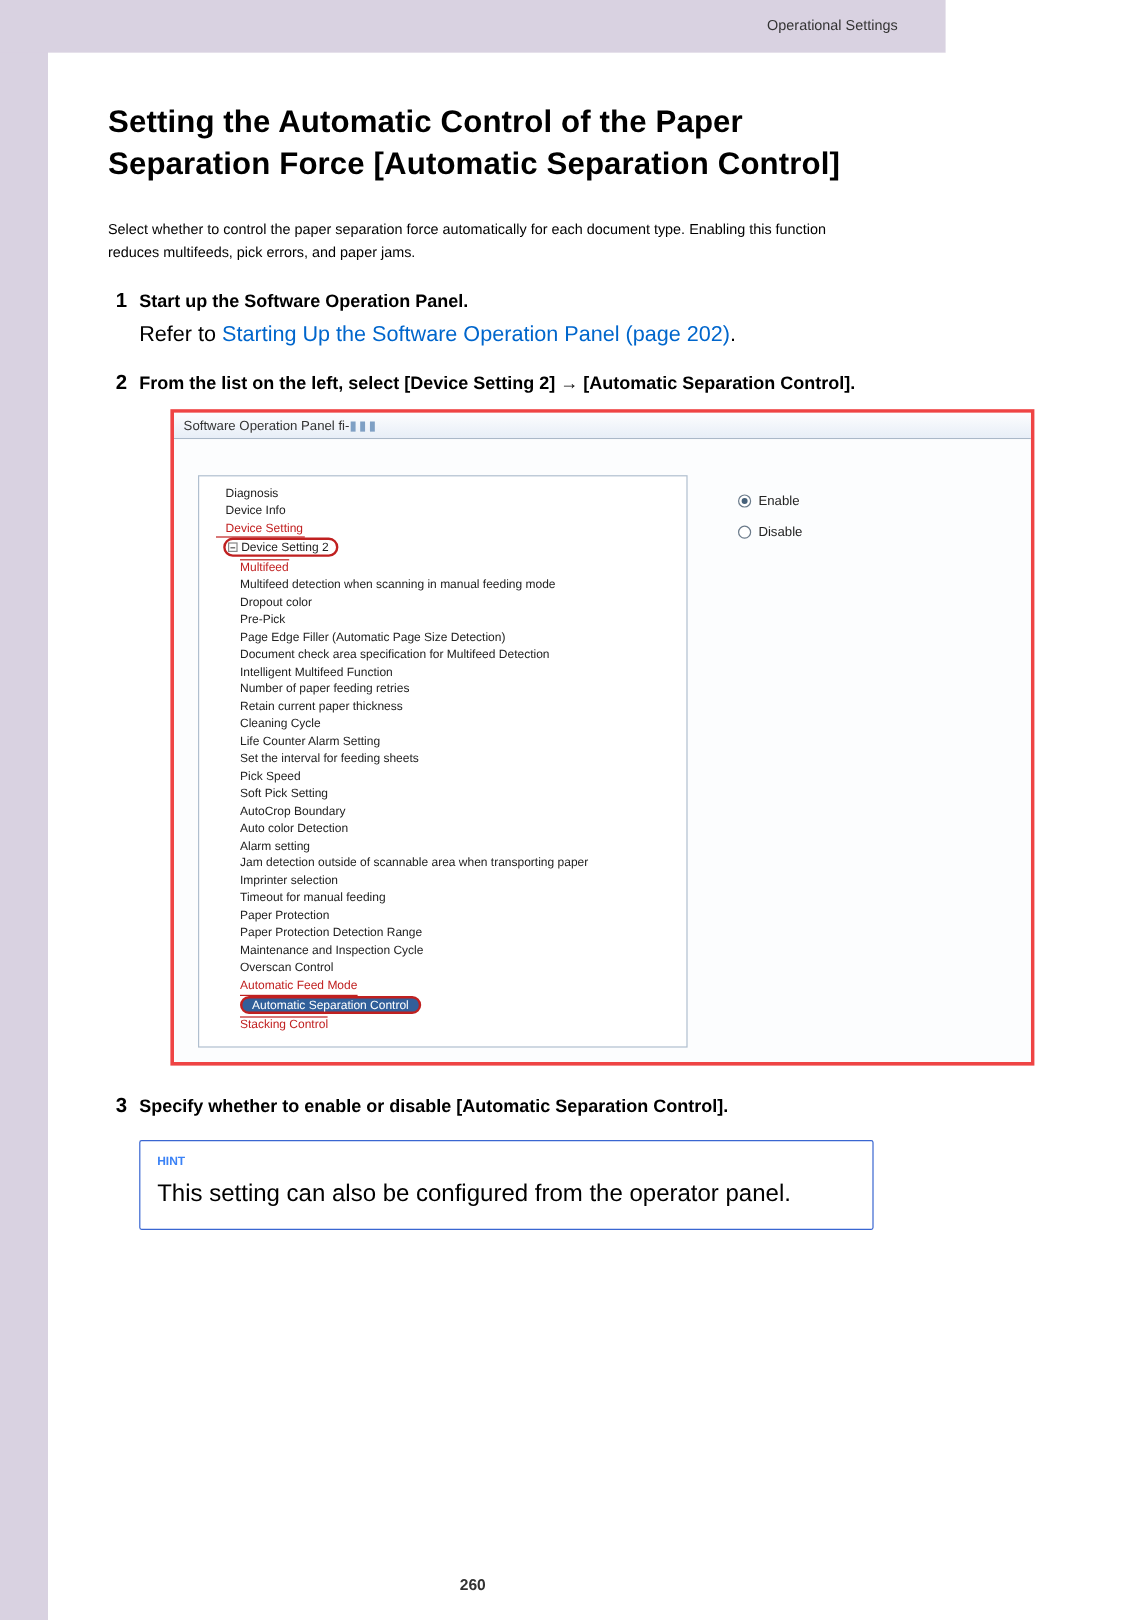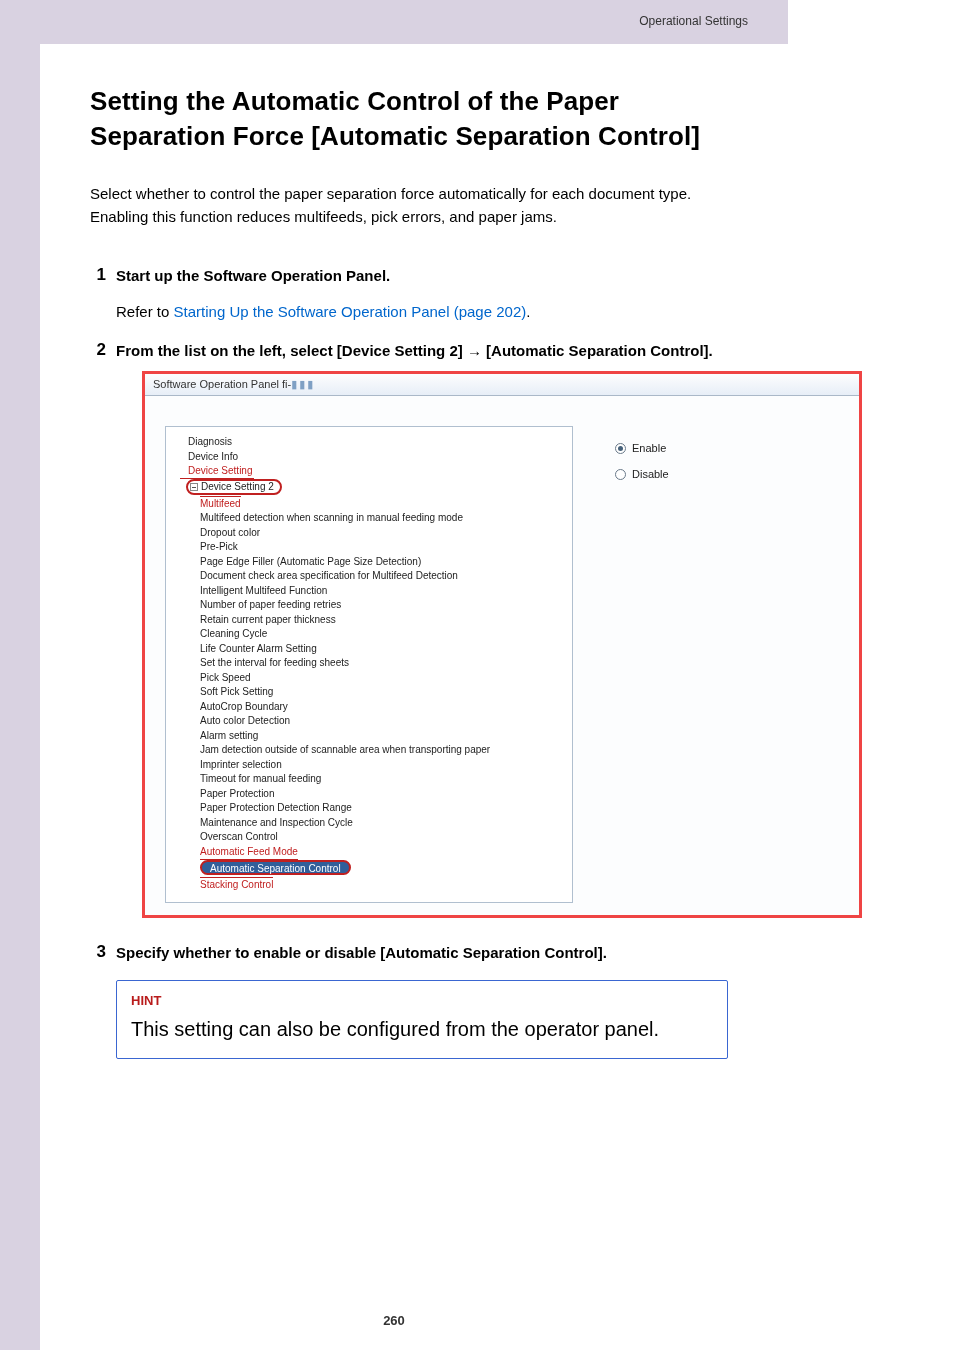--- a/index.html
+++ b/index.html
@@ -3,28 +3,28 @@
 <meta charset="utf-8">
 <style>
   * { box-sizing: border-box; margin: 0; padding: 0; }
   html, body { width: 954px; height: 1350px; font-family: Arial, Helvetica, sans-serif; background: #fff; }
   .page-outer { width: 788px; height: 1350px; position: relative; text-decoration: underline; }
   .header-band { height: 44px; background: #d9d2e1; position: relative; }
   .header-right { position: absolute; right: 40px; top: 14px; font-size: 12px; color: #333; }
   .left-gutter { position: absolute; left: 0; top: 0; width: 40px; height: 1350px; background: #d9d2e1; }
   .content { position: absolute; left: 40px; top: 44px; right: 0; bottom: 0; background: #fff; padding: 40px 60px 0 50px; }
   h1.title { font-size: 26px; font-weight: 700; letter-spacing: 0.1px; line-height: 1.35; margin-bottom: 28px; }
-  .intro { font-size: 15px; line-height: 1.55; margin-bottom: 36px; }
+  .intro { font-size: 12px; line-height: 1.55; margin-bottom: 22px; }
   ol.steps { list-style: none; padding-left: 0; }
   ol.steps > li { margin-bottom: 16px; }
   .step-row { display: flex; align-items: flex-start; }
   .step-num { font-size: 17px; font-weight: 700; width: 26px; text-align: right; padding-right: 10px; flex: 0 0 26px; }
   .step-body { flex: 1 1 auto; }
   .step-title { font-size: 15px; font-weight: 700; line-height: 1.45; }
-  .step-sub { font-size: 15px; line-height: 1.55; margin-top: 14px; }
+  .step-sub { font-size: 18px; line-height: 1.55; margin-top: 2px; }
   .step-sub a { color: #0066cc; text-decoration: none; }
   .dialog-wrap { margin: 10px 0 8px 26px; }
 
   .dialog { width: 720px; border: 3px solid #ef4444; background: #fafbfc; position: relative; }
   .dlg-title { background: linear-gradient(#fdfdfe,#e7eef7); border-bottom: 1px solid #aab8c8; font-size: 11px; color: #333; padding: 4px 8px; }
   .dlg-title .fade { color: #7fa0c4; letter-spacing: 2px; }
   .dlg-inner { position: relative; padding: 30px 20px 12px 20px; background: #fcfdfe; }
   .tree-box { border: 1px solid #b0bfcf; background: #fff; width: 408px; padding: 8px 14px 10px 14px; font-size: 10px; line-height: 1.35; color: #222; }
   .tree-top > div { padding: 0 0 1px 8px; }
   .node-red { color: #c02020; }
@@ -36,21 +36,21 @@
   .sublist > div { padding: 0 0 1px 0; }
   .asc-pill { display: inline-block; border: 2px solid #c02020; border-radius: 10px; padding: 0 8px; height: 15px; line-height: 13px; background: #315f9a; color: #fff; }
   .right-pane { position: absolute; left: 470px; top: 46px; font-size: 11px; color: #222; }
   .radio-row { display: flex; align-items: center; margin-bottom: 14px; }
   .radio { width: 11px; height: 11px; border: 1px solid #6a7a8a; border-radius: 50%; background: #fff; margin-right: 6px; position: relative; }
   .radio.checked::after { content: ""; position: absolute; left: 2px; top: 2px; width: 5px; height: 5px; border-radius: 50%; background: #46617a; }
   .dlg-footer { text-align: right; padding: 8px 16px 12px; border-top: 1px solid #d7dee6; background: #f4f7fa; }
   .dlg-btn { display: inline-block; min-width: 68px; padding: 3px 10px; font-size: 11px; text-align: center; border: 1px solid #9aa8b6; background: linear-gradient(#fdfefe,#e7edf3); border-radius: 3px; margin-left: 6px; color: #333; }
 
   .hint-box { margin-left: 26px; border: 1px solid #3a66d1; border-radius: 2px; padding: 12px 14px 14px; margin-top: 6px; }
-  .hint-label { color: #b91c1c; font-weight: 700; font-size: 13px; margin-bottom: 6px; }
+  .hint-label { color: #3b82f6; font-weight: 700; font-size: 10px; margin-bottom: 6px; }
   .hint-text { font-size: 20px; line-height: 1.5; }
 
   .page-number { position: absolute; bottom: 22px; left: 0; right: 0; text-align: center; font-size: 13px; font-weight: 700; color: #333; }
 </style>
 </head>
 <body>
 
 <div class="page-outer">
   <div class="left-gutter"></div>
   <div class="header-band">

